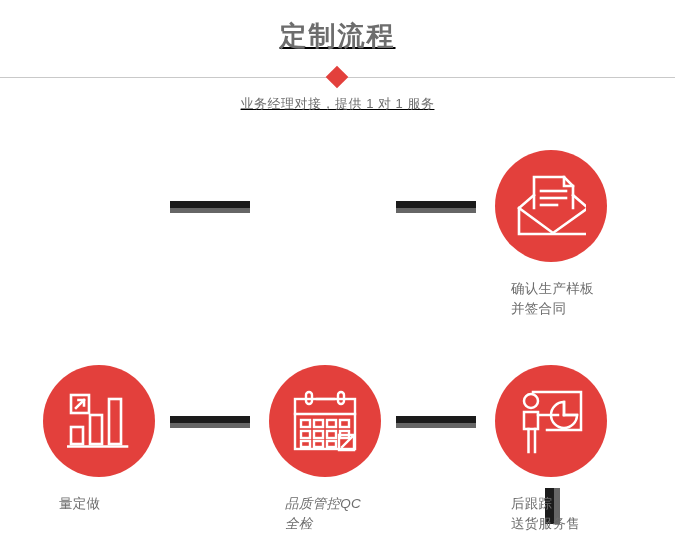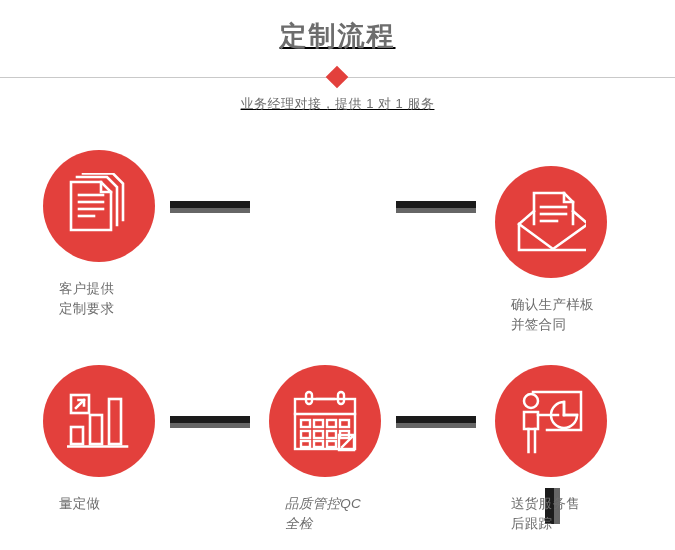--- a/index.html
+++ b/index.html
@@ -84,21 +84,21 @@
     position: relative;
     height: 215px;
   }
 
   .node {
     position: absolute;
     width: 160px;
   }
   .node-r1c1 { left: 19px;  top: 0; }
   .node-r1c2 { left: 245px; top: 0; }
-  .node-r1c3 { left: 471px; top: 16px; }
+  .node-r1c3 { left: 471px; top: 0; }
   .node-r2c1 { left: 19px;  top: 0; }
   .node-r2c2 { left: 245px; top: 0; font-style: italic; }
   .node-r2c3 { left: 471px; top: 0; }
 
   .circle {
     width: 112px;
     height: 112px;
     border-radius: 50%;
     background: #e3403c;
     margin: 0 auto;
@@ -177,40 +177,20 @@
       <div class="divider-diamond"></div>
     </div>
 
     <div class="page-subtitle">业务经理对接，提供 1 对 1 服务</div>
   </div>
 
   <div class="flow">
 
     <div class="flow-row">
 
-      <div class="node node-r1c1">
-        <div class="circle">
-          <span>
-            <svg width="64" height="66" viewBox="0 0 64 66" fill="none" stroke="#ffffff" stroke-width="2.6" stroke-linecap="square" stroke-linejoin="miter">
-              <path d="M4 9 H34 L44 19 V57 H4 Z"></path>
-              <path d="M10 4 H40 L50 14 V52"></path>
-              <path d="M16 0.5 H46 L56 10.5 V47"></path>
-              <path d="M34 9 V19 H44"></path>
-              <line x1="12" y1="22" x2="36" y2="22"></line>
-              <line x1="12" y1="29" x2="36" y2="29"></line>
-              <line x1="12" y1="36" x2="36" y2="36"></line>
-              <line x1="12" y1="43" x2="27" y2="43"></line>
-            </svg>
-          </span>
-        </div>
-        <div class="node-label">
-          <span class="lbl-line">客户提供</span>
-          <span class="lbl-line">定制要求</span>
-        </div>
-      </div>
 
       <div class="conn-h conn-h-r1-a">
         <div class="bar-main"></div>
         <div class="bar-shadow"></div>
       </div>
 
 
       <div class="conn-h conn-h-r1-b">
         <div class="bar-main"></div>
         <div class="bar-shadow"></div>
@@ -314,20 +294,20 @@
               <line x1="47" y1="27" x2="60" y2="27"></line>
               <circle cx="14" cy="13" r="7"></circle>
               <path d="M7 24 H21 V41 H7 Z"></path>
               <path d="M21 27 H41"></path>
               <line x1="11.5" y1="41" x2="11.5" y2="64"></line>
               <line x1="18" y1="41" x2="18" y2="64"></line>
             </svg>
           </span>
         </div>
         <div class="node-label">
+          <span class="lbl-line">后跟踪</span>
           <span class="lbl-line">送货服务售</span>
-          <span class="lbl-line">后跟踪</span>
         </div>
       </div>
     </div>
 
   </div>
 </div>
 
 </body></html>

